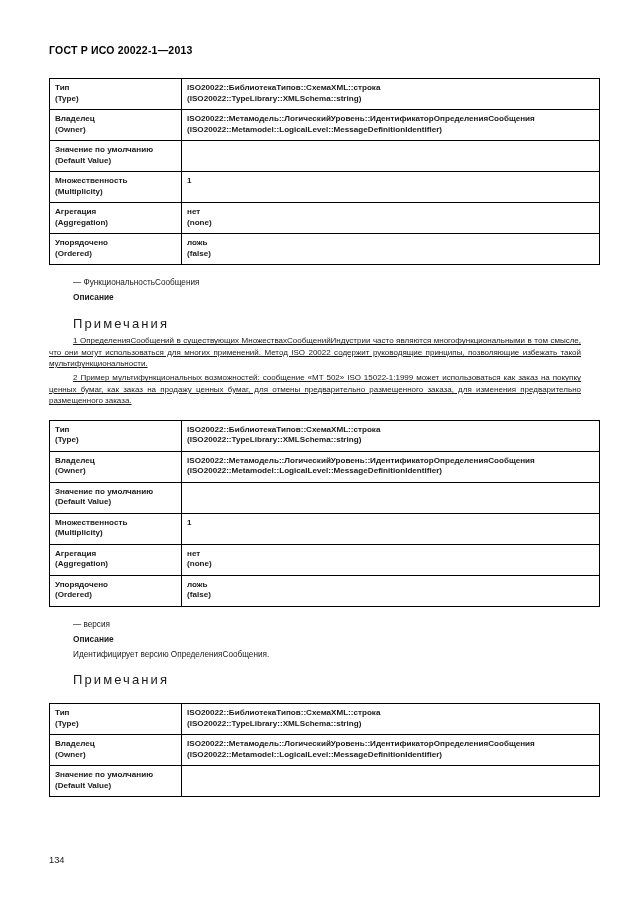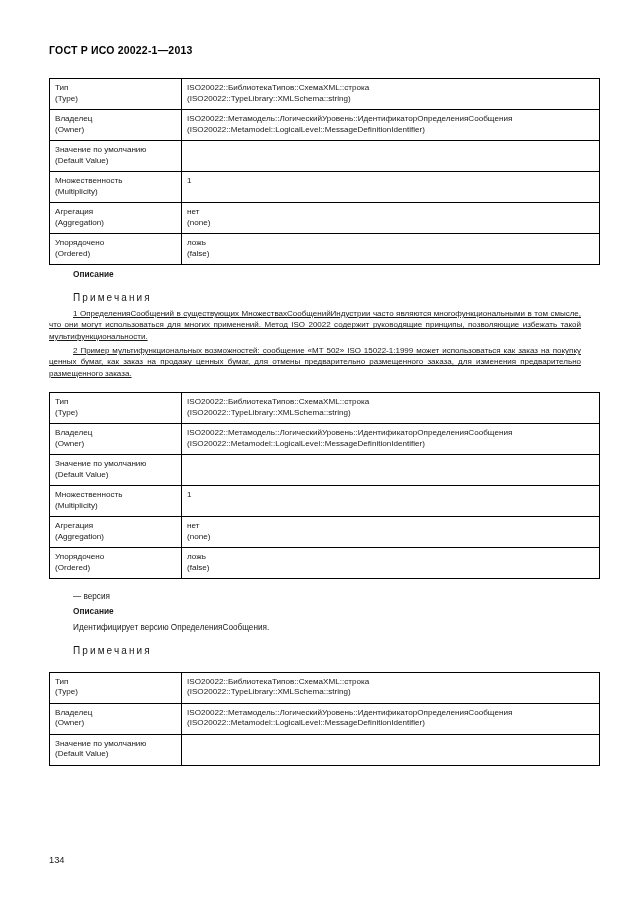--- a/index.html
+++ b/index.html
@@ -44,21 +44,21 @@
   .spec-table.t3 { margin-top: 14px; }
   .spec-table td {
     border: 1px solid #000;
     vertical-align: top;
     padding: 4px 5px 4px 5px;
     line-height: 1.33;
     height: 22px;
   }
   .spec-table td.label { width: 121px; }
   .spec-table td.value { width: 407px; }
-  .cellline { display: block; white-space: nowrap; }
+  .cellline { display: block; white-space: nowrap; font-weight: bold; }
   .empty { min-height: 22px; }
 
   .section {
     font-size: 8.2px;
     line-height: 1.37;
     color: #1a1a1a;
   }
   .bullet-line {
     margin: 12px 0 0 0;
     padding-left: 24px;
@@ -70,21 +70,21 @@
     font-size: 8.3px;
   }
   .body-par {
     margin: 4px 0 0 0;
     text-align: justify;
     text-indent: 24px;
   }
   .notes-head {
     margin: 11px 0 0 0;
     padding-left: 24px;
-    font-size: 10px;
+    font-size: 13px;
     letter-spacing: 2.1px;
   }
   .note-par {
     margin: 3px 0 0 0;
     text-align: justify;
     text-indent: 24px;
     font-size: 8px;
     line-height: 1.42;
     text-decoration: underline;
   }
@@ -159,20 +159,21 @@
         </td>
         <td class="value">
           <span class="cellline">ложь</span>
           <span class="cellline">(false)</span>
         </td>
       </tr>
     </tbody>
   </table>
 
   <div class="section">
+    <p class="bullet-line">— ФункциональностьСообщения</p>
     <p class="sub-head">Описание</p>
     <p class="notes-head">Примечания</p>
     <p class="note-par">1 ОпределенияСообщений в существующих МножествахСообщенийИндустрии часто являются многофункциональными в том смысле, что они могут использоваться для многих применений. Метод ISO 20022 содержит руководящие принципы, позволяющие избежать такой мультифункциональности.</p>
     <p class="note-par last">2 Пример мультифункциональных возможностей: сообщение «МТ 502» ISO 15022-1:1999 может использоваться как заказ на покупку ценных бумаг, как заказ на продажу ценных бумаг, для отмены предварительно размещенного заказа, для изменения предварительно размещенного заказа.</p>
   </div>
 
   <table class="spec-table t2">
     <tbody>
       <tr>
         <td class="label">

